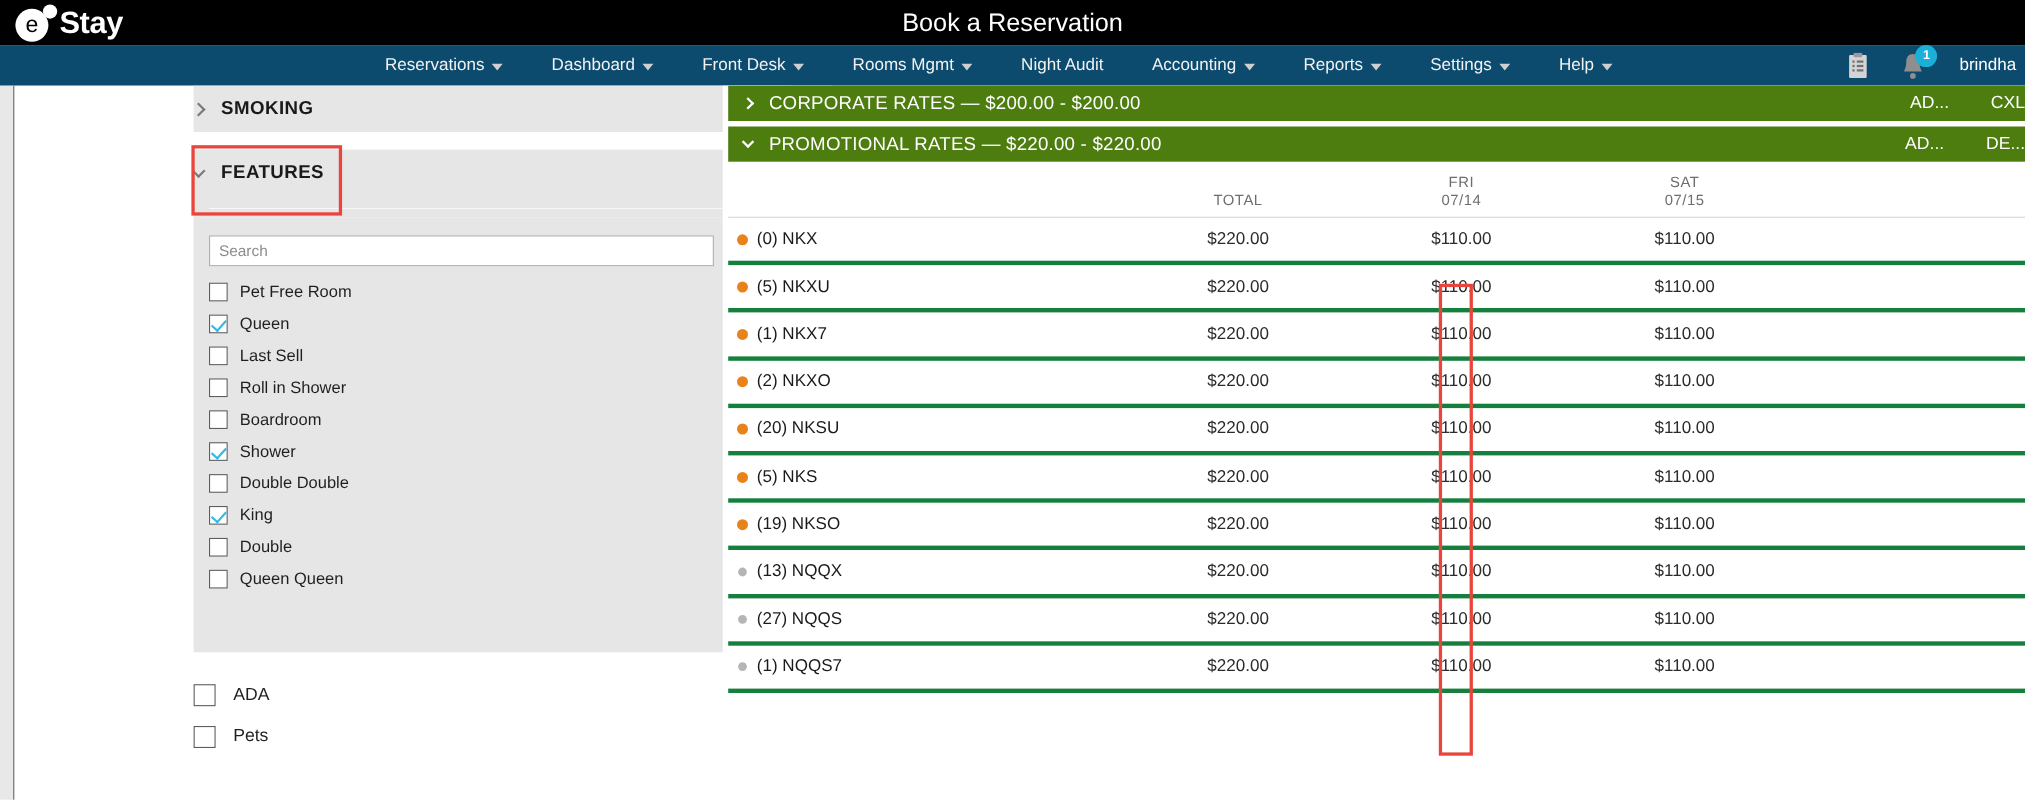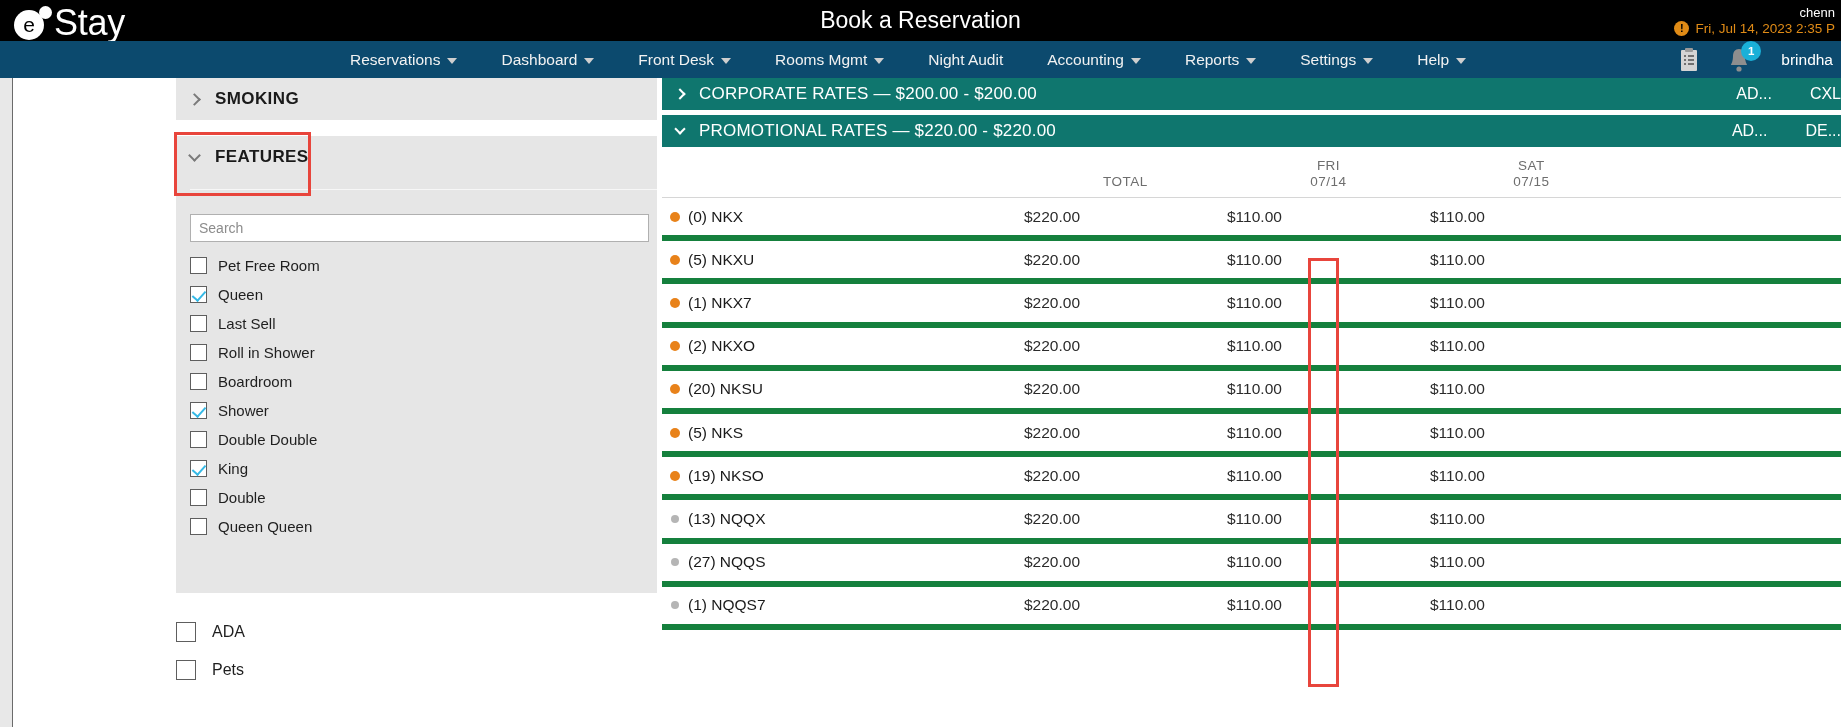--- a/index.html
+++ b/index.html
@@ -30,21 +30,21 @@
     color: #000; font-size: 21px; font-weight: 400;
     font-family: "Liberation Sans", sans-serif;
     line-height: 1; margin-top: -1px;
   }
   .logo-dot {
     position: absolute; right: 2px; top: 2px;
     width: 13px; height: 13px; border-radius: 50%;
     background: #ffffff;
   }
   .logo-text {
-    color: #ffffff; font-size: 36px; font-weight: 400; letter-spacing: -0.3px;
+    color: #ffffff; font-size: 28px; font-weight: 700; letter-spacing: -0.3px;
     margin-left: -2px;
   }
   .page-title-top {
     position: absolute; left: 0; top: 0; width: 1841px;
     text-align: center; line-height: 41px;
     color: #ffffff; font-size: 23px; font-weight: 400;
   }
   .top-right {
     position: absolute; right: 6px; top: 0; height: 41px;
     display: flex; flex-direction: column; align-items: flex-end;
@@ -120,21 +120,21 @@
     background: #ffffff;
   }
   .accordion {
     position: absolute; left: 162px; width: 543px;
     background: #e6e6e6;
   }
   .acc-smoking { top: 0px; height: 42px; }
   .acc-features { top: 58px; height: 62px; }
   .acc-head {
     display: flex; align-items: center; gap: 16px;
-    padding-left: 14px; height: 42px; cursor: pointer;
+    height: 42px; cursor: pointer;
   }
   .acc-title {
     font-size: 17px; font-weight: bold; color: #1a1a1a;
     letter-spacing: 0.4px;
   }
   .chev {
     display: inline-block; width: 9px; height: 9px;
     border-right: 2px solid #7a7a7a; border-bottom: 2px solid #7a7a7a;
   }
   .chev-right { transform: rotate(-45deg); }
@@ -193,21 +193,21 @@
   }
   .extra-label { font-size: 16px; color: #1f1f1f; }
 
   
   .rightpanel {
     position: absolute; left: 657px; top: 0;
     width: 1184px; height: 649px; background: #ffffff;
   }
   .rate-bar {
     position: absolute; left: 5px; width: 1179px; height: 32px;
-    background: #0f766e; color: #ffffff;
+    background: #4d7c0f; color: #ffffff;
     display: flex; align-items: center; cursor: pointer;
   }
   .rate-bar.corp { top: 0px; }
   .rate-bar.promo { top: 37px; }
   .rate-chev {
     display: inline-block; width: 8px; height: 8px;
     border-right: 2px solid #ffffff; border-bottom: 2px solid #ffffff;
     margin-left: 14px; flex: 0 0 auto;
   }
   .rate-chev.r { transform: rotate(-45deg); }
@@ -233,36 +233,36 @@
   }
   .col-code { width: 362px; flex: 0 0 auto; }
   .col-num  { width: 203px; flex: 0 0 auto; text-align: center; }
   .th {
     color: #6e6e6e; font-size: 13.5px; letter-spacing: 0.5px;
     line-height: 16px; padding-bottom: 7px;
   }
   .th-2l span { display: block; }
   .tbl-row {
     display: flex; align-items: center; height: 43.2px;
-    border-bottom: 6px solid #15803d;
+    border-bottom: 4px solid #15803d;
   }
   .cell-code {
     width: 362px; flex: 0 0 auto;
     display: flex; align-items: center;
   }
   .dot-slot {
     width: 26px; flex: 0 0 auto;
     display: flex; justify-content: center; align-items: center;
   }
   .dot { border-radius: 50%; }
   .dot.on  { width: 10px; height: 10px; background: #e8821a; }
   .dot.off { width: 8px;  height: 8px;  background: #b5b5b5; }
   .code-txt { font-size: 15.5px; color: #1a1a1a; }
   .cell-num {
-    width: 203px; flex: 0 0 auto; 
+    width: 203px; flex: 0 0 auto; text-align: center;
     font-size: 15.5px; color: #2b2b2b;
   }
   .hl-col {
     position: absolute; left: 651px; top: 180px;
     width: 31px; height: 429px;
     border: 3px solid #e8453c; pointer-events: none; z-index: 20;
   }
 </style>
 </head>
 <body>
@@ -273,27 +273,20 @@
       <div class="logo-e-circle">
           <span>e</span>
         </div>
       <div class="logo-dot"></div>
     </div>
     <div class="logo-text">Stay</div>
   </div>
 
   <div class="page-title-top">Book a Reservation</div>
 
-  <div class="top-right">
-    <div class="top-right-prop">chenn</div>
-    <div class="top-right-date">
-      <span class="warn-icon">!</span>
-      <span>Fri, Jul 14, 2023 2:35 P</span>
-    </div>
-  </div>
 </div>
 
 <div class="navbar">
   <div class="nav-items">
     <div class="nav-item">
       <span>Reservations</span>
       <span class="caret-dn"></span>
     </div>
     <div class="nav-item">
       <span>Dashboard</span>

